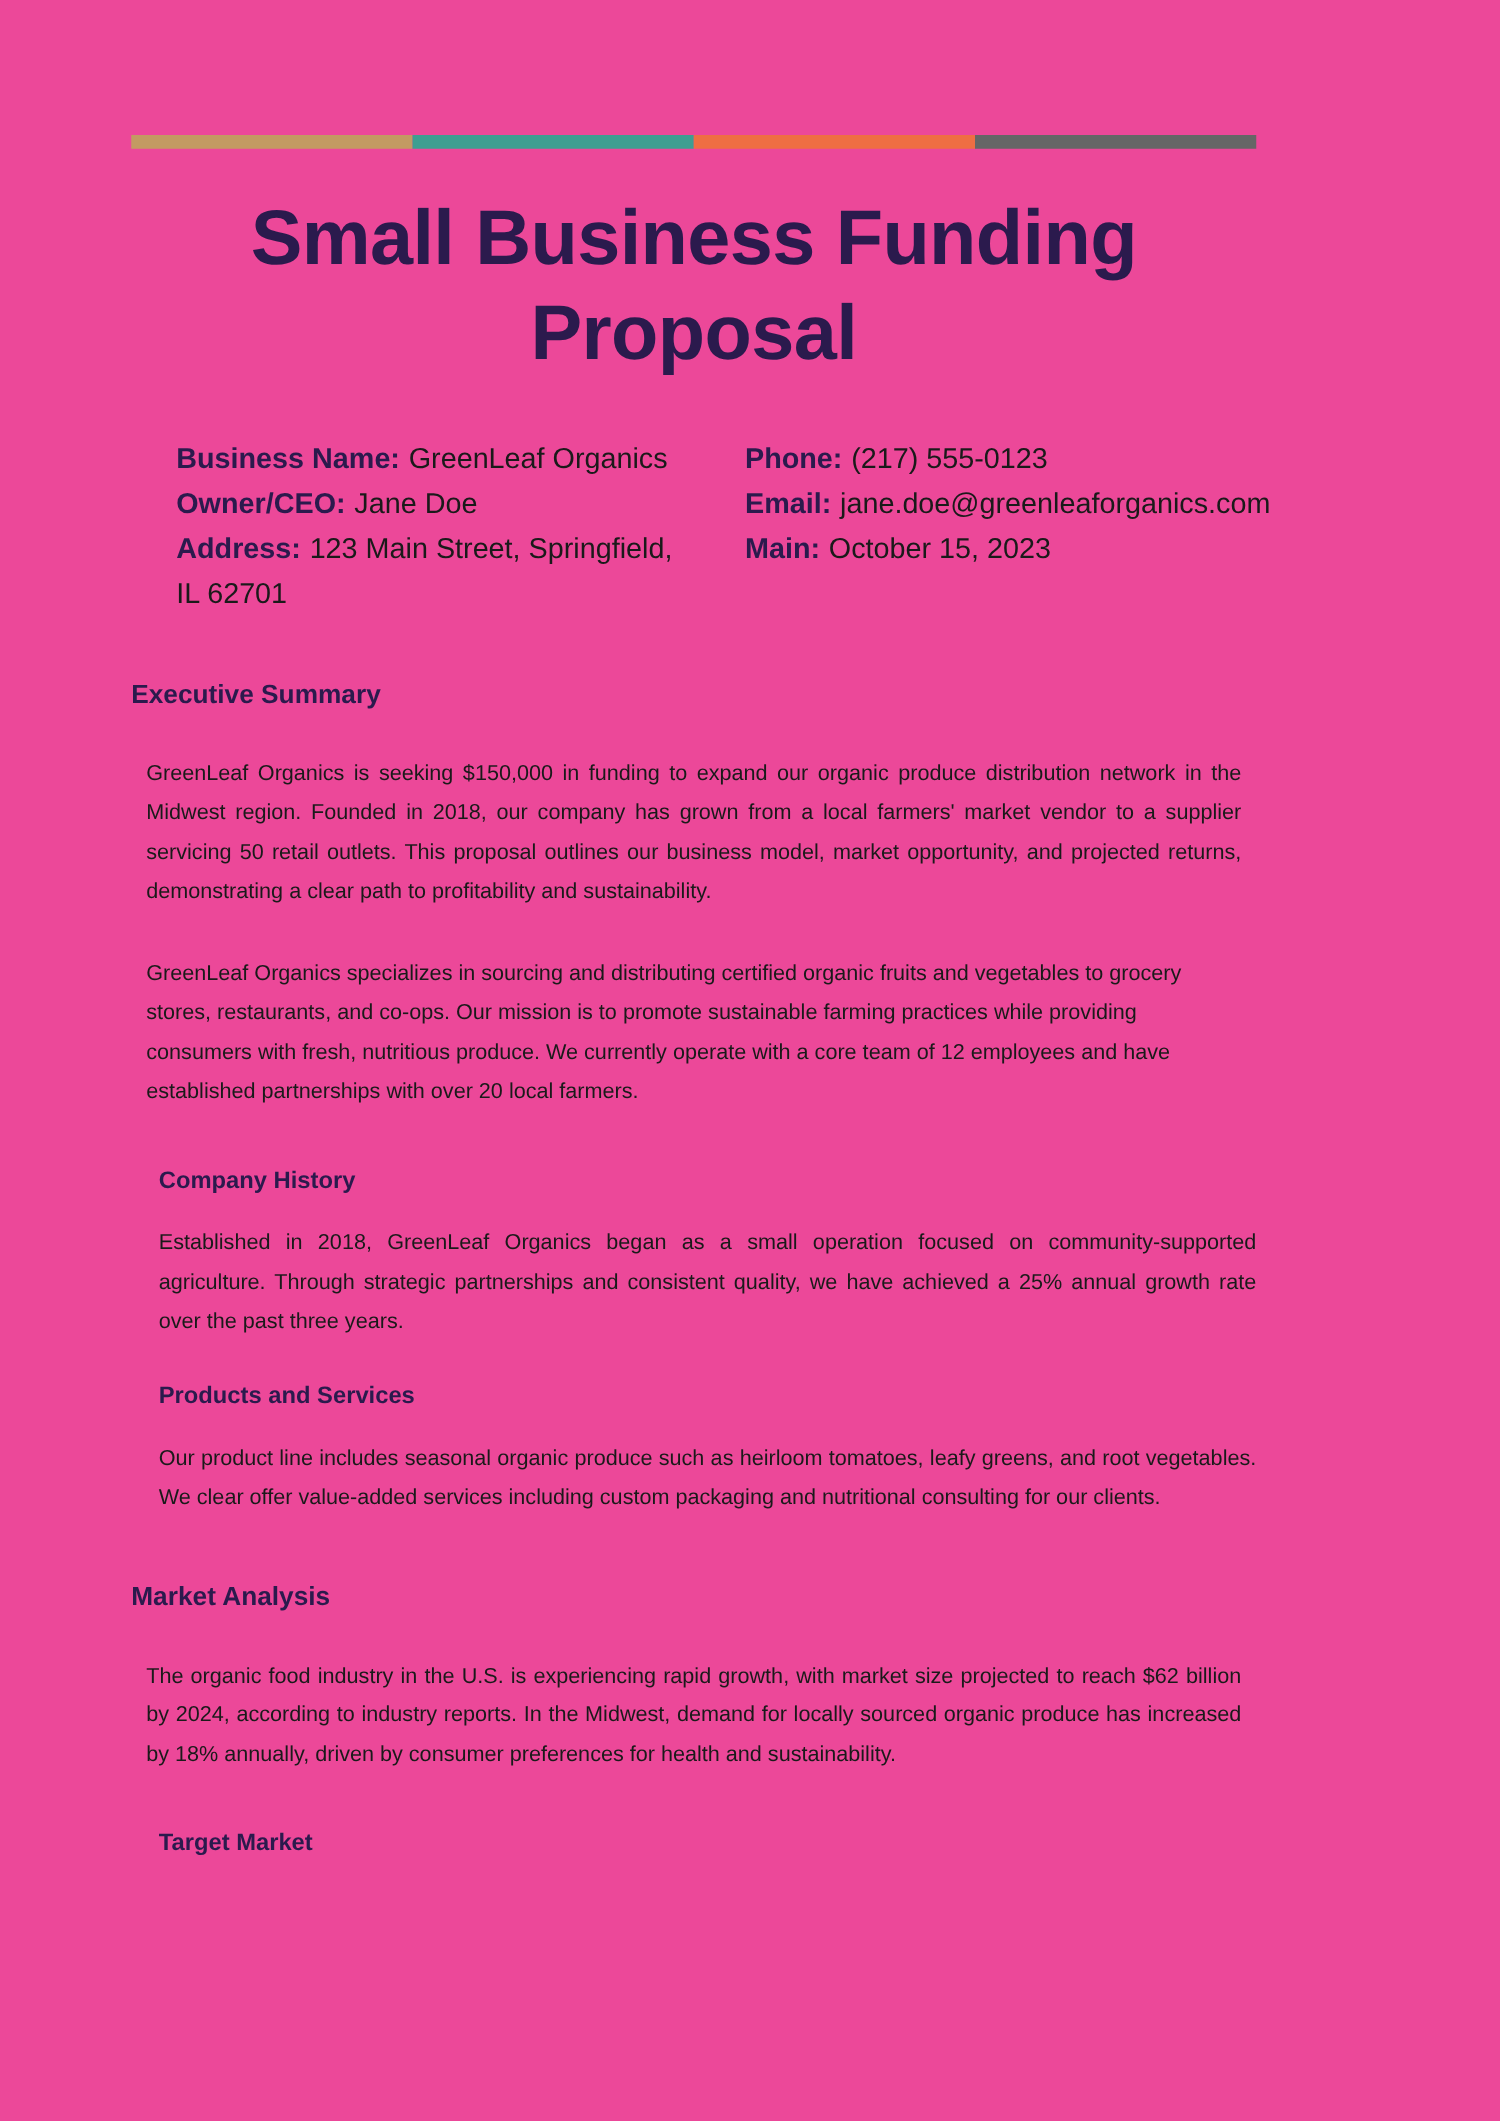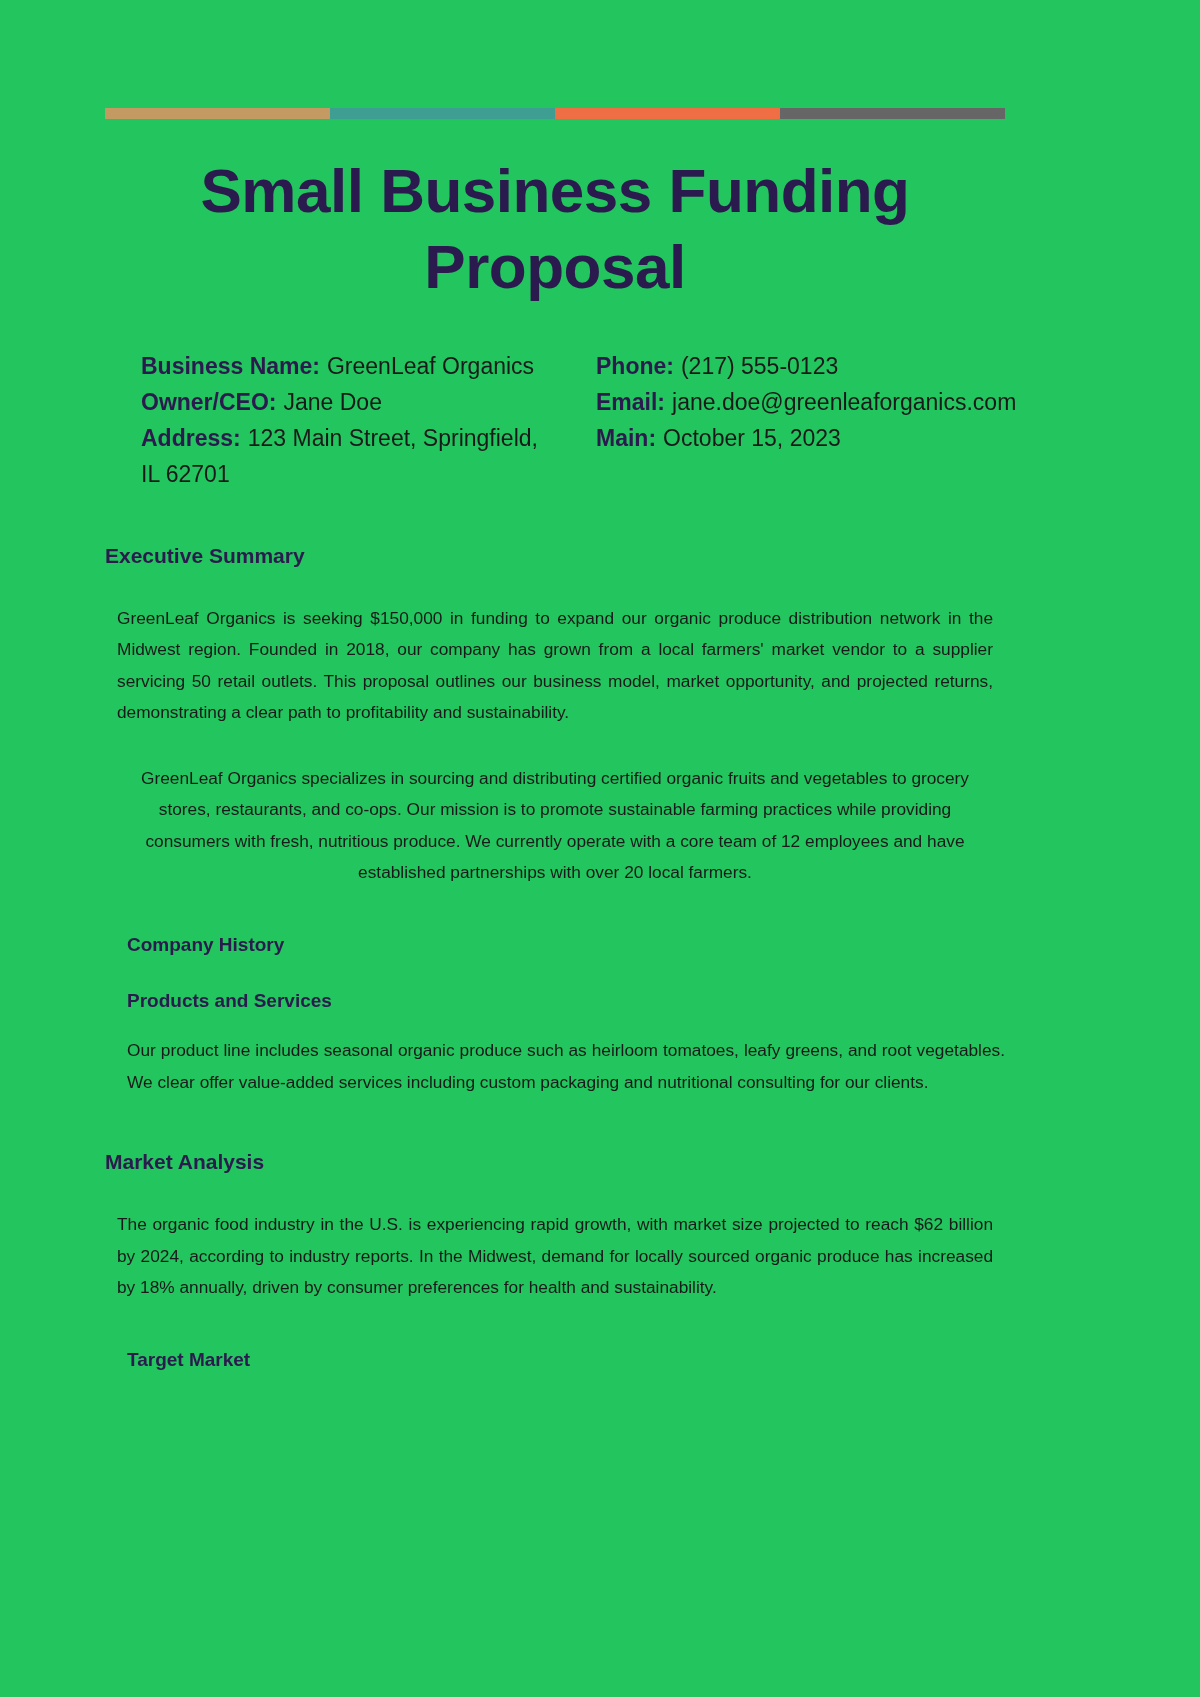--- a/index.html
+++ b/index.html
@@ -12,21 +12,21 @@
     height: 1697px;
     font-family: "Liberation Sans", sans-serif;
     color: #111111;
     overflow: hidden;
   }
 
   .page {
     position: relative;
     width: 1200px;
     height: 1697px;
-    background: #22c55e;
+    background: #ec4899;
     box-sizing: border-box;
   }
 
   .content {
     position: absolute;
     left: 105px;
     top: 0;
     width: 900px;
   }
 
@@ -104,21 +104,21 @@
   
   p.body-text {
     margin: 12px;
     padding-top: 22px;
     font-size: 17.3px;
     line-height: 31.5px;
     color: #1a1a1a;
     text-align: justify;
   }
   p.body-text.left {
-    text-align: center;
+    text-align: left;
   }
   p.sub-text {
     margin: 0 0 0 22px;
     padding-top: 21px;
     font-size: 17.3px;
     line-height: 31.5px;
     color: #1a1a1a;
     text-align: justify;
     width: 878px;
   }
@@ -162,20 +162,21 @@
         </div>
       </div>
     </div>
 
     <h2 class="section-title">Executive Summary</h2>
     <p class="body-text">GreenLeaf Organics is seeking $150,000 in funding to expand our organic produce distribution network in the Midwest region. Founded in 2018, our company has grown from a local farmers' market vendor to a supplier servicing 50 retail outlets. This proposal outlines our business model, market opportunity, and projected returns, demonstrating a clear path to profitability and sustainability.</p>
 
     <p class="body-text left">GreenLeaf Organics specializes in sourcing and distributing certified organic fruits and vegetables to grocery stores, restaurants, and co-ops. Our mission is to promote sustainable farming practices while providing consumers with fresh, nutritious produce. We currently operate with a core team of 12 employees and have established partnerships with over 20 local farmers.</p>
 
     <h3 class="subsection-title">Company History</h3>
+    <p class="sub-text">Established in 2018, GreenLeaf Organics began as a small operation focused on community-supported agriculture. Through strategic partnerships and consistent quality, we have achieved a 25% annual growth rate over the past three years.</p>
 
     <h3 class="subsection-title">Products and Services</h3>
     <p class="sub-text">Our product line includes seasonal organic produce such as heirloom tomatoes, leafy greens, and root vegetables. We clear offer value-added services including custom packaging and nutritional consulting for our clients.</p>
 
     <h2 class="section-title">Market Analysis</h2>
     <p class="body-text">The organic food industry in the U.S. is experiencing rapid growth, with market size projected to reach $62 billion by 2024, according to industry reports. In the Midwest, demand for locally sourced organic produce has increased by 18% annually, driven by consumer preferences for health and sustainability.</p>
 
     <h3 class="subsection-title">Target Market</h3>
 
   </div>

